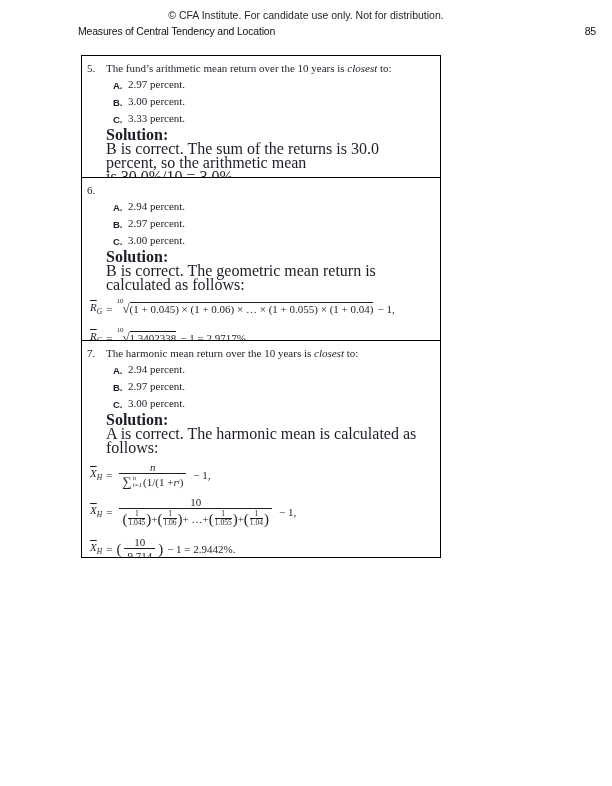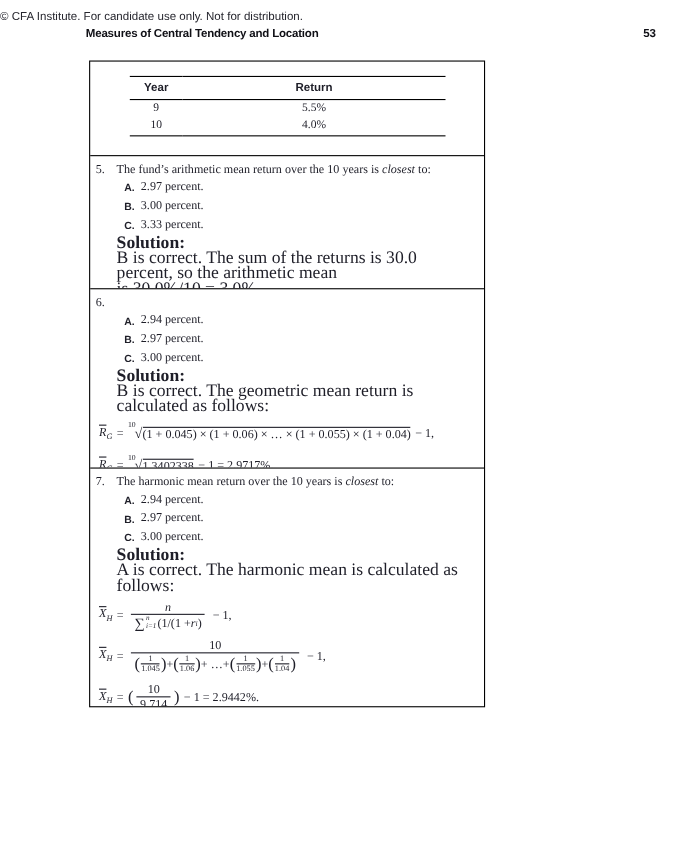--- a/index.html
+++ b/index.html
@@ -1,27 +1,27 @@
 <!DOCTYPE html>
 <html><head>
 <meta charset="utf-8">
 <style>
   html,body { margin:0; padding:0; background:#ffffff; }
   .page {
     position:relative; width:612px; height:786px; background:#ffffff;
     font-family:"Liberation Serif", serif; color:#1e1e28; overflow:hidden;
   }
   .copyright {
-    position:absolute; top:9px; left:0; width:100%; text-align:left;
+    position:absolute; top:9px; left:0; width:100%; text-align:center;
     font-family:"Liberation Sans", sans-serif; font-size:10.5px; color:#26262e;
   }
   .header-row {
     position:absolute; top:25px; left:78px; right:16px;
     display:flex; justify-content:space-between;
-    font-family:"Liberation Sans", sans-serif; font-weight:bold;
+    font-family:"Liberation Sans", sans-serif; font-weight:normal;
     font-size:10.5px; letter-spacing:-0.2px; color:#101016;
   }
   .content-box {
     position:absolute; left:81px; top:55px; width:360px;
     border:1.5px solid #000; box-sizing:border-box; background:#fff;
   }
   .sec { box-sizing:border-box; overflow:hidden; }
   .sec + .sec { border-top:1px solid #000; }
   .sec1 { height:85px; }
   .sec2 { height:121px; }
@@ -81,45 +81,25 @@
   .fq7-3 { margin-top:9px; }
 </style>
 </head>
 <body>
 
 <div class="page">
 
   <div class="copyright">© CFA Institute. For candidate use only. Not for distribution.</div>
   <div class="header-row">
     <span>Measures of Central Tendency and Location</span>
-    <span>53</span>
+    <span>85</span>
   </div>
 
   <div class="content-box">
 
-    <div class="sec sec1">
-      <table class="dtable">
-        <thead>
-          <tr>
-            <th class="col-year">Year</th>
-            <th>Return</th>
-          </tr>
-        </thead>
-        <tbody>
-          <tr>
-            <td>9</td>
-            <td>5.5%</td>
-          </tr>
-          <tr class="last">
-            <td>10</td>
-            <td>4.0%</td>
-          </tr>
-        </tbody>
-      </table>
-    </div>
 
     <div class="sec sec2">
       <div class="qrow">
         <span class="qnum">5.</span>
         <span class="stem"><span>The fund’s arithmetic mean return over the 10 years is </span><i>closest</i><span> to:</span></span>
       </div>
       <div class="opts">
         <div class="opt">
           <span class="opt-letter">A.</span>
           <span class="opt-text">2.97 percent.</span>

